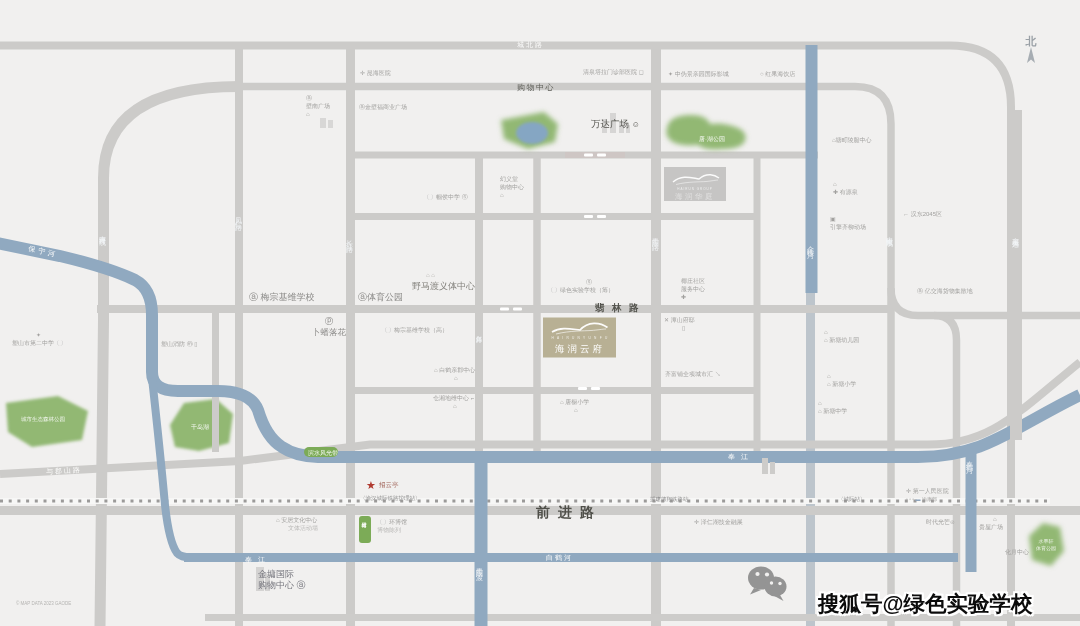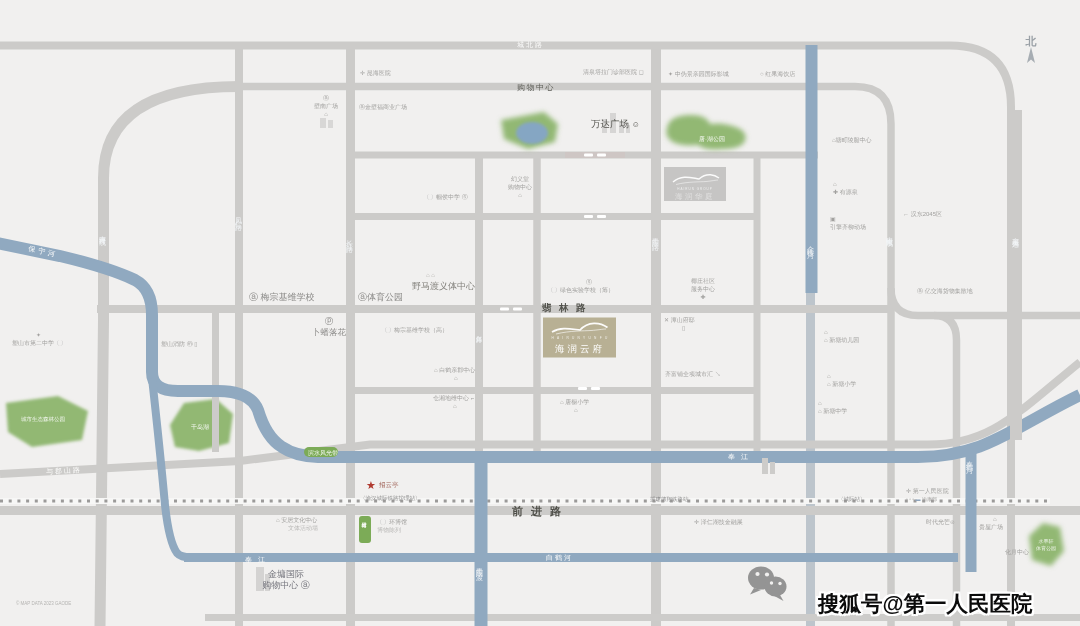--- a/index.html
+++ b/index.html
@@ -3,21 +3,21 @@
 <meta charset="utf-8">
 <style>
 html,body{margin:0;padding:0}
 #map{position:relative;width:1080px;height:626px;background:#f1f0ef;overflow:hidden;font-family:"Liberation Sans",sans-serif}
 #map svg{position:absolute;left:0;top:0;filter:blur(0.3px)}
 .lb{position:absolute;font-size:6px;color:#a2a19f;white-space:nowrap;line-height:1.3;letter-spacing:0}
 .lb2{position:absolute;font-size:6.5px;color:#8e8d8b;white-space:nowrap;line-height:1.3}
 .rd{position:absolute;font-size:7px;color:#fdfdfc;white-space:nowrap;letter-spacing:2px}
 .rv{position:absolute;font-size:7px;color:#f2f5f7;white-space:nowrap;writing-mode:vertical-rl;text-orientation:upright;letter-spacing:3px}
 .dk{position:absolute;color:#4e4e4b;white-space:nowrap}
-.ctr{text-align:center}
+.ctr{text-align:left}
 </style>
 </head>
 <body>
 <div id="map">
 <svg width="1080" height="626" viewBox="0 0 1080 626">
 <defs>
 <filter id="pb" x="-40%" y="-40%" width="180%" height="180%">
           <feGaussianBlur stdDeviation="1.4"></feGaussianBlur>
         </filter>
 <filter id="pb2" x="-40%" y="-40%" width="180%" height="180%">
@@ -203,23 +203,23 @@
 <div class="rd" style="left:728px;top:452px">奉 江</div>
 
 <div class="rd" style="left:245px;top:555px">奉 江</div>
 
 <div class="rd" style="left:546px;top:553px">白鹤河</div>
 
 <div class="rv" style="left:474px;top:562px">青阳渡</div>
 
 <div class="rv" style="left:964px;top:455px">奉鹤河</div>
 
-<div class="dk" style="left:542px;top:302px;font-size:9.5px;font-weight:bold;letter-spacing:7.5px;color:#53534d">翡林路</div>
-
-<div class="dk" style="left:512px;top:504px;font-size:11px;font-weight:bold;letter-spacing:8px;color:#4f4f49">前进路</div>
+<div class="dk" style="left:595px;top:302px;font-size:9.5px;font-weight:bold;letter-spacing:7.5px;color:#53534d">翡林路</div>
+
+<div class="dk" style="left:536px;top:504px;font-size:14px;font-weight:bold;letter-spacing:8px;color:#4f4f49">前进路</div>
 
 <div class="dk" style="left:591px;top:118px;font-size:9.5px;color:#55544f">万达广场 <span style="font-size:8px">☺</span></div>
 
 <div class="lb ctr" style="left:306px;top:95px;width:40px">ⓐ<br>壁南广场<br>⌂</div>
 
 <div class="lb" style="left:359px;top:104px">ⓐ金壁福商业广场</div>
 
 <div class="lb" style="left:360px;top:70px">✛ 昆海医院</div>
 
 <div class="lb" style="left:583px;top:69px">清泉塔拉门诊部医院 ◻</div>
@@ -300,14 +300,14 @@
 
 <div class="lb" style="left:360px;top:495px;font-size:5.5px;color:#909090">〈渝汉城际铁路护理站〉</div>
 
 <div class="lb" style="left:650px;top:496px;font-size:5.5px;color:#909090">援建薄翔铁路站</div>
 
 <div class="lb" style="left:838px;top:496px;font-size:5.5px;color:#909090">〈城际站〉</div>
 
 <div class="lb" style="left:16px;top:601px;font-size:4.5px;color:#b5b4b2">© MAP DATA 2023 GAODE</div>
 
 
-<div style="position:absolute;left:818px;top:589px;font-size:21.5px;font-weight:bold;color:#0b0b0b;white-space:nowrap;text-shadow:-2px -2px 0 #fff,2px -2px 0 #fff,-2px 2px 0 #fff,2px 2px 0 #fff,0 -2px 0 #fff,0 2px 0 #fff,-2px 0 0 #fff,2px 0 0 #fff">搜狐号@第一人民医院</div>
+<div style="position:absolute;left:818px;top:589px;font-size:21.5px;font-weight:bold;color:#0b0b0b;white-space:nowrap;text-shadow:-2px -2px 0 #fff,2px -2px 0 #fff,-2px 2px 0 #fff,2px 2px 0 #fff,0 -2px 0 #fff,0 2px 0 #fff,-2px 0 0 #fff,2px 0 0 #fff">搜狐号@绿色实验学校</div>
 </div>
 
 </body></html>

